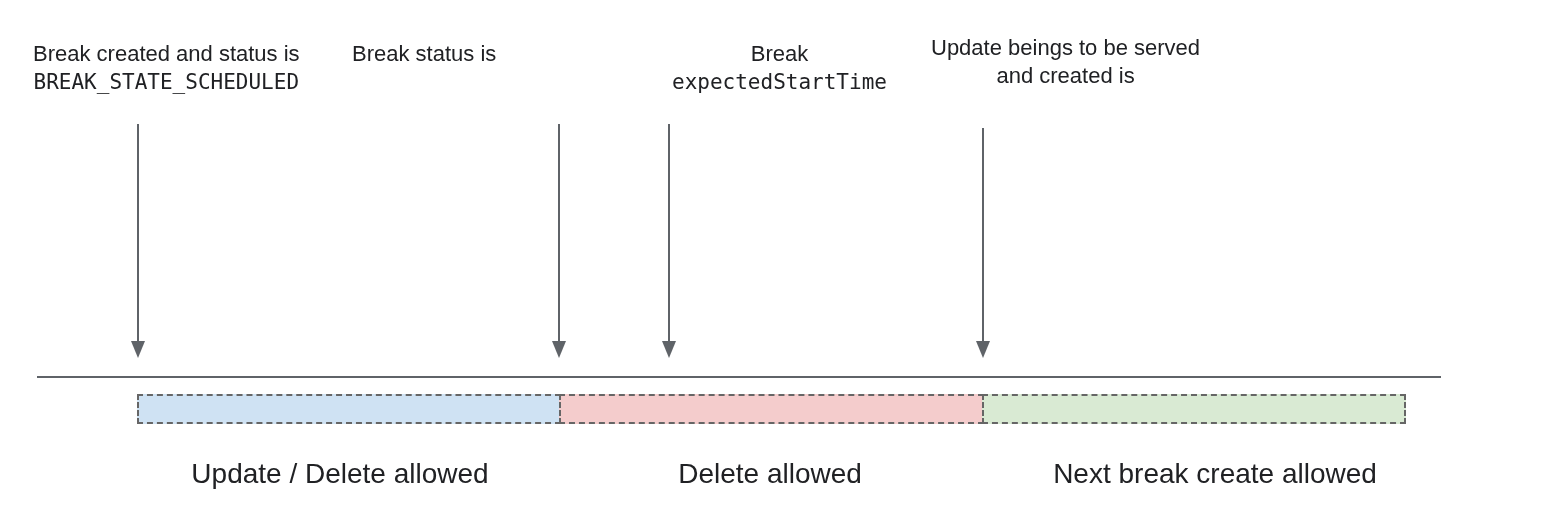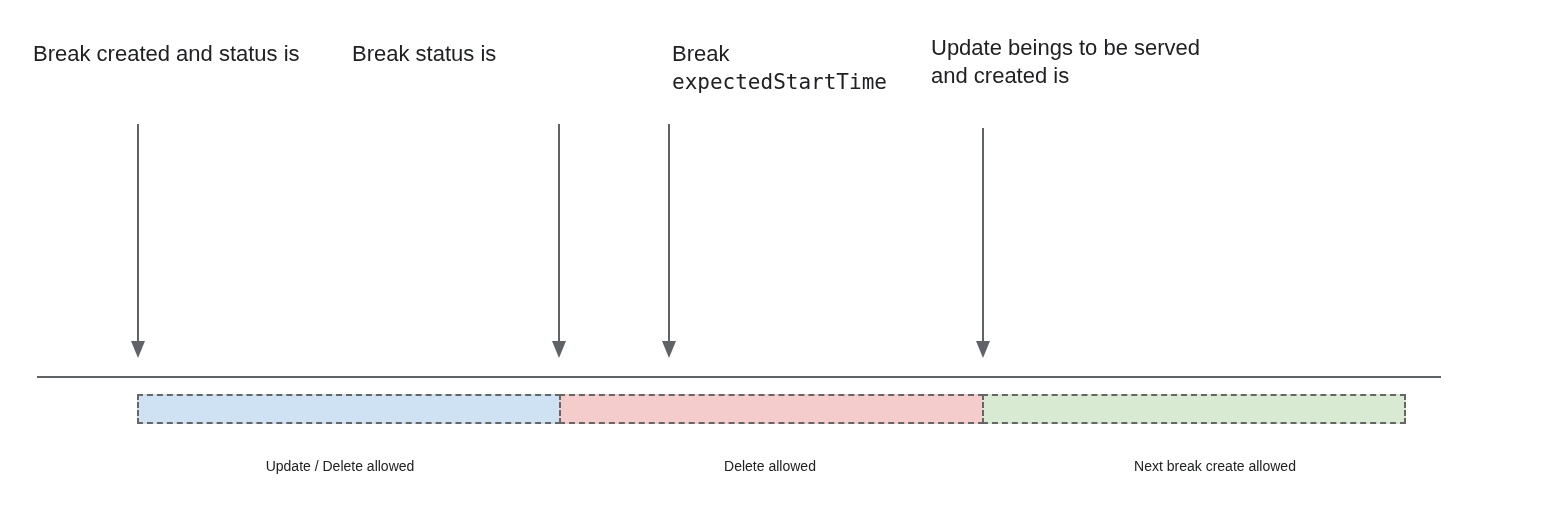--- a/index.html
+++ b/index.html
@@ -8,20 +8,21 @@
     background: #ffffff;
   }
   .canvas {
     position: relative;
     width: 1441px;
     height: 520px;
     background: #ffffff;
     overflow: hidden;
     font-family: "Liberation Sans", "DejaVu Sans", sans-serif;
     color: var(--text, #202124);
+    text-align: center;
   }
   .ann {
     position: absolute;
     font-size: 22px;
     line-height: 28px;
     white-space: nowrap;
   }
   .mono {
     font-family: "DejaVu Sans Mono", "Liberation Mono", monospace;
     font-size: 21px;
@@ -72,34 +73,35 @@
     box-sizing: border-box;
     border: 2px dashed var(--dash-border, #666666);
   }
   .seg-1 { left: 137px; width: 424px; }
   .seg-2 { left: 559px; width: 425px; }
   .seg-3 { left: 982px; width: 424px; }
   .seg-label {
     position: absolute;
     top: 458px;
     transform: translateX(-50%);
-    font-size: 14px;
+    font-size: 28px;
     white-space: nowrap;
   }
   .lbl-1 { left: 340px; }
   .lbl-2 { left: 770px; }
   .lbl-3 { left: 1215px; }
 </style>
 </head>
 <body>
 
 <div class="canvas">
 
   <div class="ann" style="left:33px; top:40px;">
     <div>Break created and status is</div>
+    <div class="mono">BREAK_STATE_SCHEDULED</div>
   </div>
 
   <div class="ann" style="left:352px; top:40px;">
     <div>Break status is</div>
   </div>
 
   <div class="ann" style="left:672px; top:40px;">
     <div>Break</div>
     <div class="mono">expectedStartTime</div>
   </div>

